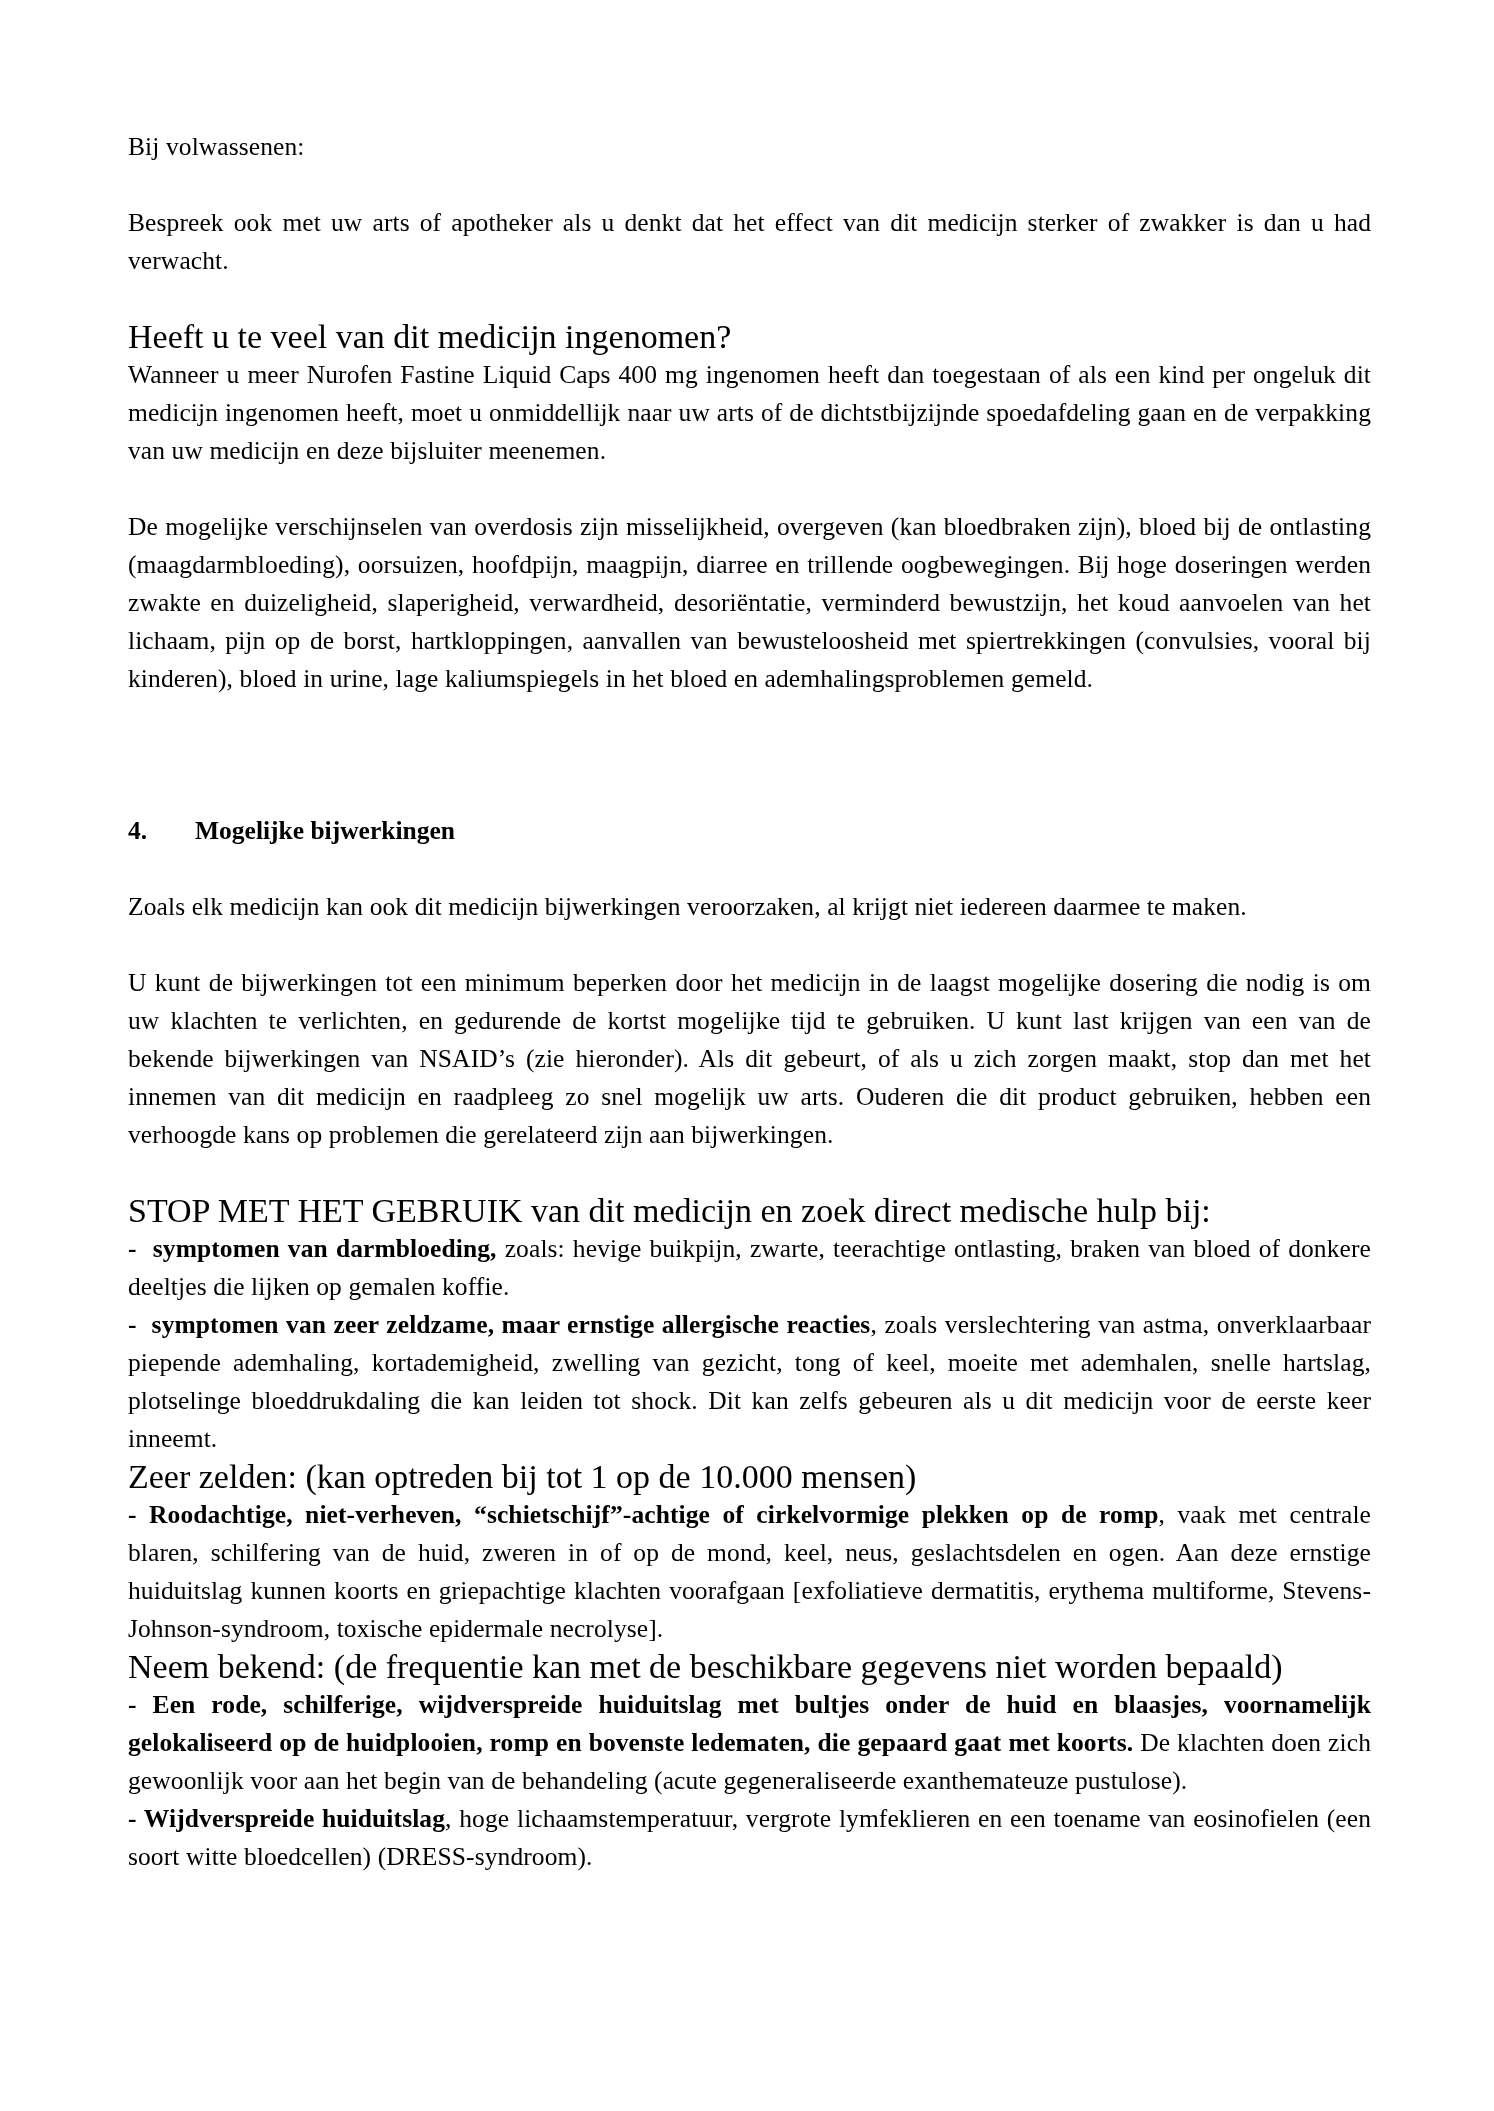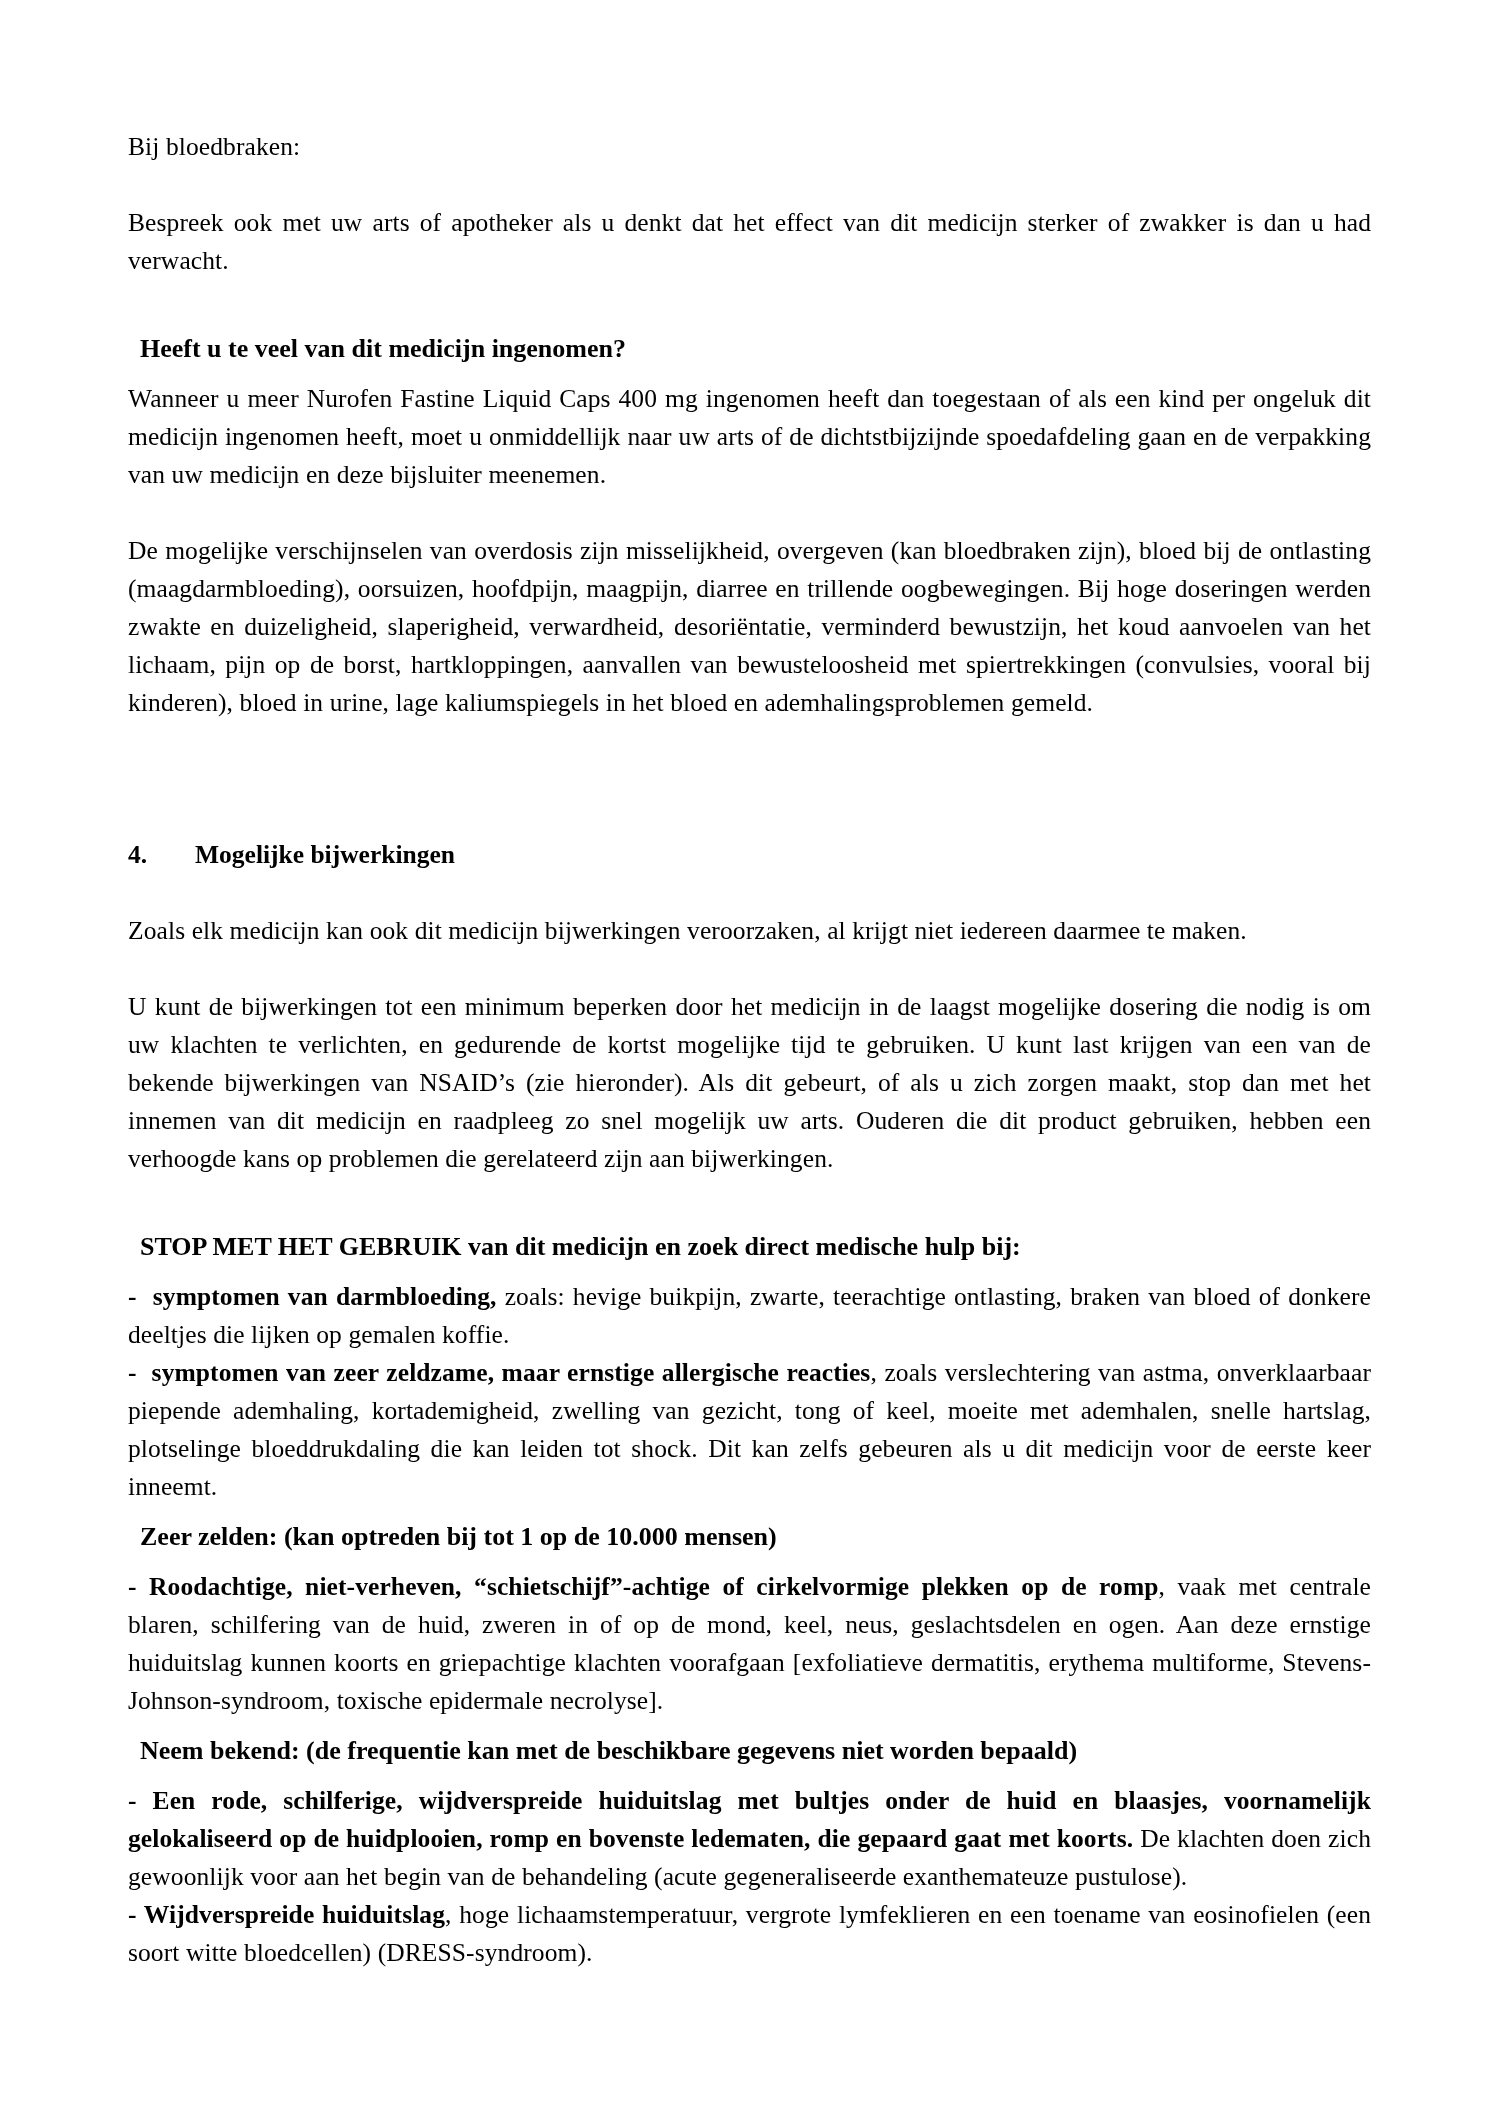--- a/index.html
+++ b/index.html
@@ -39,24 +39,24 @@
   .gap-para {
     height: 38px;
   }
   .gap-section {
     height: 76px;
   }
   b, .bold {
     font-weight: bold;
   }
   h2.heading-inline {
-    font-size: 26px;
+    font-size: 34px;
     line-height: 38px;
-    font-weight: bold;
-    margin: 12px;
+    font-weight: normal;
+    margin: 0;
     text-align: left;
   }
   .numbered-heading {
     display: flex;
     font-size: 25.5px;
     line-height: 38px;
     font-weight: bold;
     margin: 0;
   }
   .numbered-heading .num {
@@ -64,21 +64,21 @@
     flex: 0 0 67px;
   }
 </style>
 </head>
 <body>
 
 <div class="page">
   <div class="content">
 
     <p class="body raggedright">
-      <span>Bij bloedbraken:</span>
+      <span>Bij volwassenen:</span>
     </p>
 
 
     <div class="gap-para"></div>
 
     <p class="body">
       <span>Bespreek ook met uw arts of apotheker als u denkt dat het effect van dit medicijn sterker of zwakker is dan u had verwacht.</span>
     </p>
 
     <div class="gap-para"></div>

